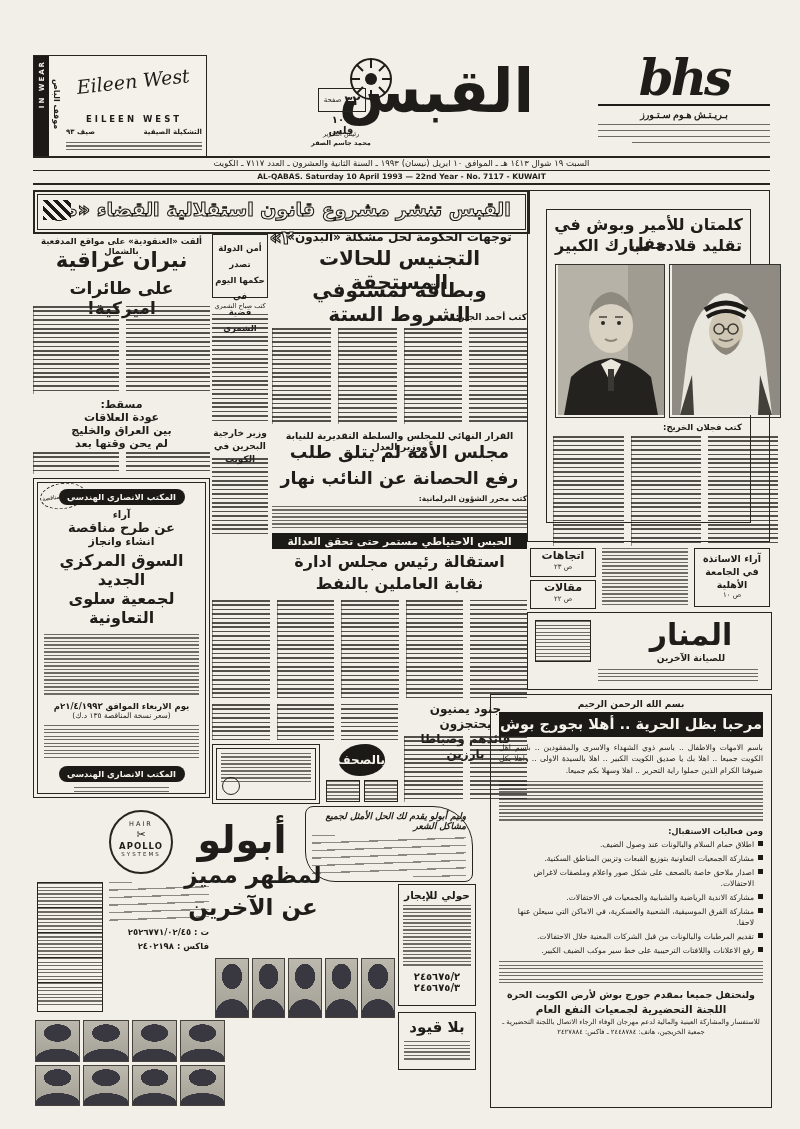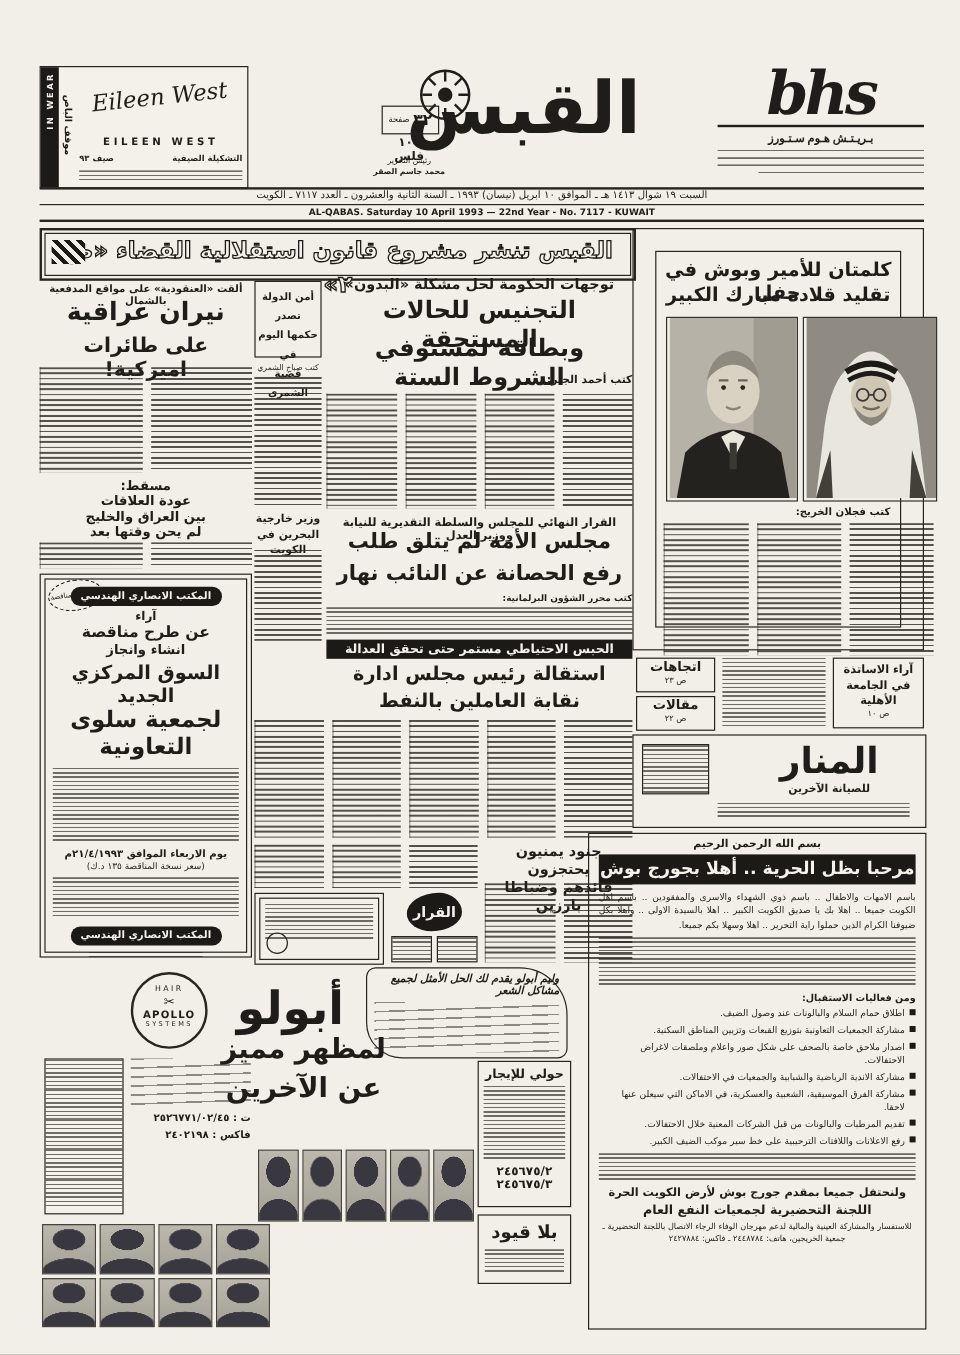--- a/index.html
+++ b/index.html
@@ -265,21 +265,21 @@
     <i class="col ft"></i>
   </div>
 
   <div class="abs" style="left:212px;top:744px;width:108px;height:60px;border:1.5px solid #26251f;box-sizing:border-box;padding:3px;">
     <div style="border:.8px solid #26251f;height:100%;box-sizing:border-box;position:relative;padding:4px;">
       <div class="ft2" style="height:30px;"></div>
       <div class="abs" style="left:5px;bottom:4px;width:16px;height:16px;border:1.2px solid #26251f;border-radius:50%;"></div>
     </div>
   </div>
   <div class="abs" style="left:326px;top:744px;width:72px;height:60px;">
-    <div style="width:46px;height:32px;margin:0 auto;background:#1b1a16;border-radius:58% 42% 55% 45%/55% 50% 50% 45%;color:#f4f2ea;text-align:center;font-weight:700;font-size:12px;line-height:32px;">القرار</div>
+    <div style="width:46px;height:32px;margin:0 auto;background:#1b1a16;border-radius:58% 42% 55% 45%/55% 50% 50% 45%;color:#f4f2ea;text-align:center;font-weight:700;font-size:12px;line-height:32px;">بالصحف</div>
     <div style="display:flex;gap:4px;margin-top:4px;">
       <div class="b ft2" style="flex:1;height:20px;"></div>
       <div class="b ft2" style="flex:1;height:20px;"></div>
     </div>
   </div>
 
   <div class="abs bold c" style="left:33px;top:236px;width:177px;font-size:8.5px;">ألقت «العنقودية» على مواقع المدفعية بالشمال</div>
   <div class="abs bold c" style="left:33px;top:248px;width:177px;font-size:21px;">نيران عراقية</div>
   <div class="abs bold c" style="left:33px;top:278px;width:177px;font-size:17px;">على طائرات اميركية!</div>
   <div class="abs cols" style="left:33px;top:306px;width:177px;height:88px;">
@@ -297,21 +297,21 @@
     <i class="col ft"></i>
   </div>
 
   <div class="abs" style="left:33px;top:478px;width:177px;height:320px;border:1.5px solid #26251f;outline:1px solid #26251f;outline-offset:-5px;box-sizing:border-box;padding:10px 8px;">
     <div class="abs c" style="left:6px;top:4px;width:44px;height:24px;border:1px dashed #26251f;border-radius:50%;font-size:5.8px;line-height:24px;transform:rotate(-8deg);">اعلان عن مناقصة</div>
     <div class="pill bold c" style="width:126px;height:16px;line-height:16px;margin:0 auto;font-size:8.5px;">المكتب الانصاري الهندسي</div>
     <div class="bold c" style="font-size:10px;margin-top:4px;">آراء</div>
     <div class="bold c" style="font-size:13px;">عن طرح مناقصة</div>
     <div class="bold c" style="font-size:11px;">انشاء وانجاز</div>
     <div class="bold c" style="font-size:16px;margin-top:3px;">السوق المركزي الجديد</div>
-    <div class="bold c" style="font-size:19px;">لجمعية سلوى التعاونية</div>
+    <div class="bold c" style="font-size:16px;">لجمعية سلوى التعاونية</div>
     <div class="ft2" style="height:62px;margin:7px 2px 0;"></div>
     <div class="bold c" style="font-size:8.5px;margin-top:5px;">يوم الاربعاء الموافق ٢١/٤/١٩٩٣م</div>
     <div class="c" style="font-size:7.5px;">(سعر نسخة المناقصة ١٣٥ د.ك)</div>
     <div class="ft2" style="height:34px;margin:5px 2px 0;" able="false"></div>
     <div class="pill bold c" style="width:126px;height:16px;line-height:16px;margin:7px auto 0;font-size:8.5px;">المكتب الانصاري الهندسي</div>
     <div class="ft2" style="height:7px;width:60%;margin:5px auto 0;"></div>
   </div>
 
   <div class="abs" style="left:33px;top:806px;width:445px;height:302px;">
     <div class="abs" style="left:272px;top:0;width:168px;height:76px;border:1.5px solid #26251f;border-radius:8px 40px 8px 30px;padding:4px 6px;box-sizing:border-box;">

